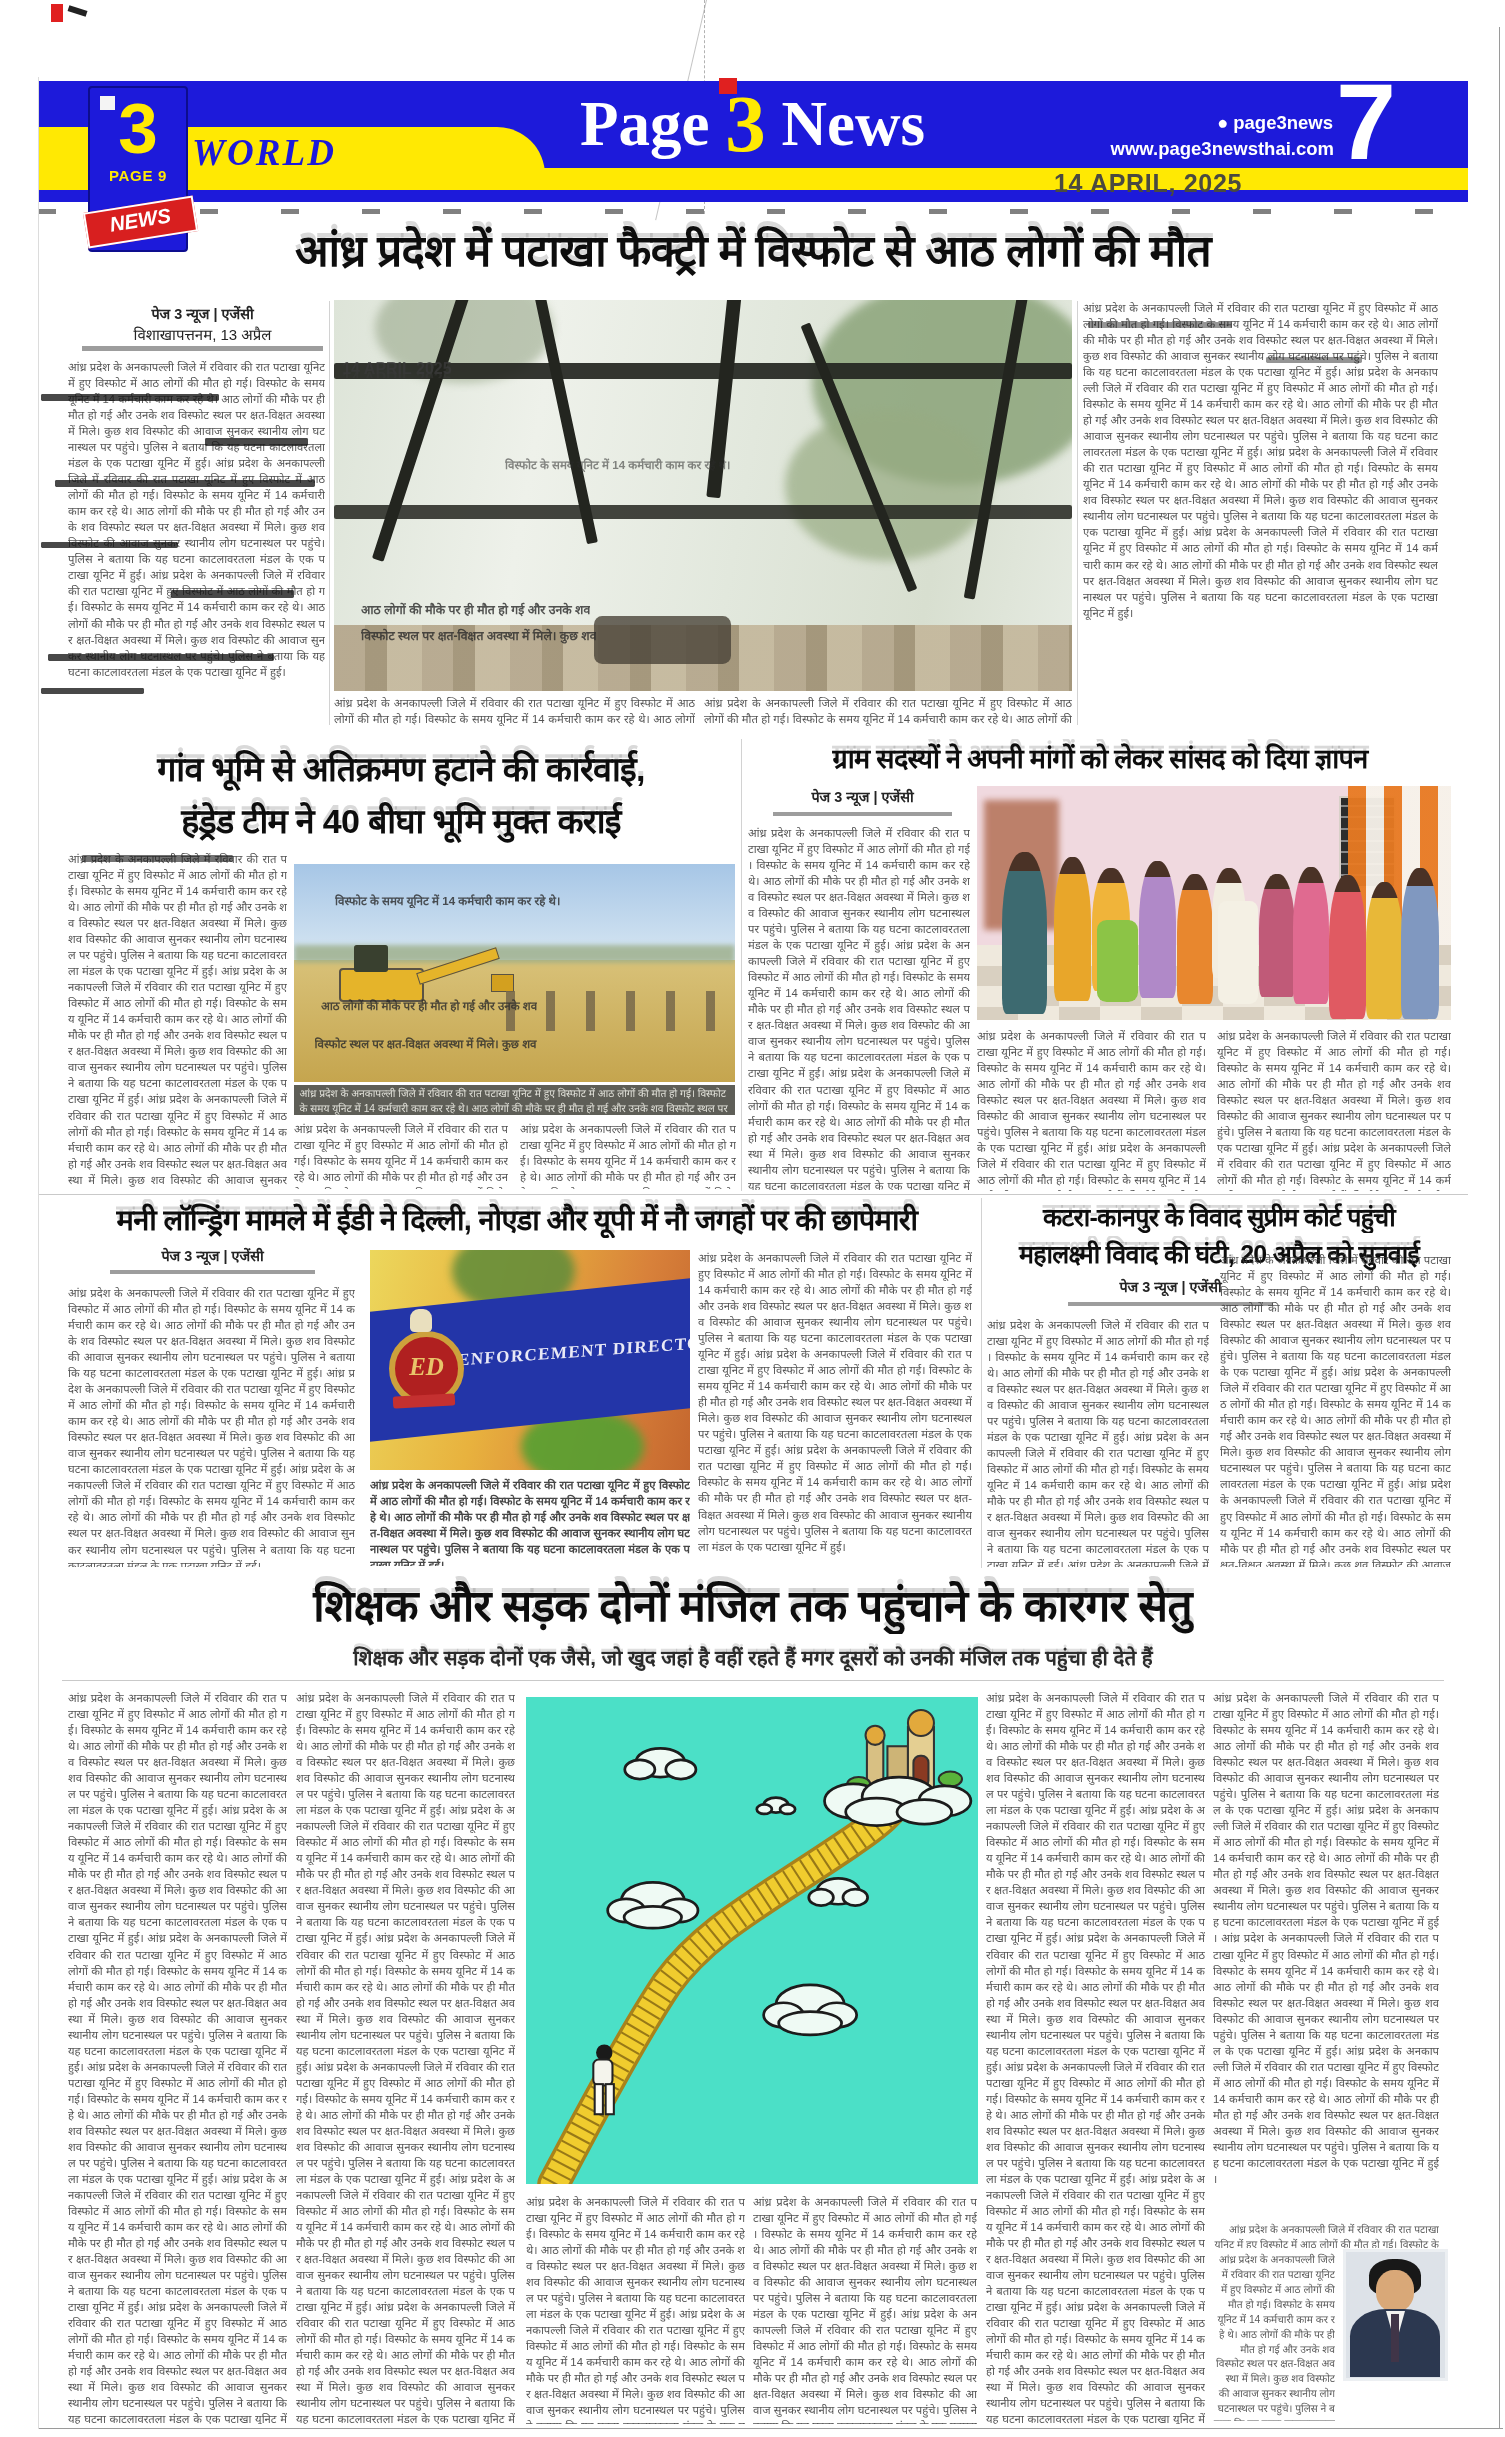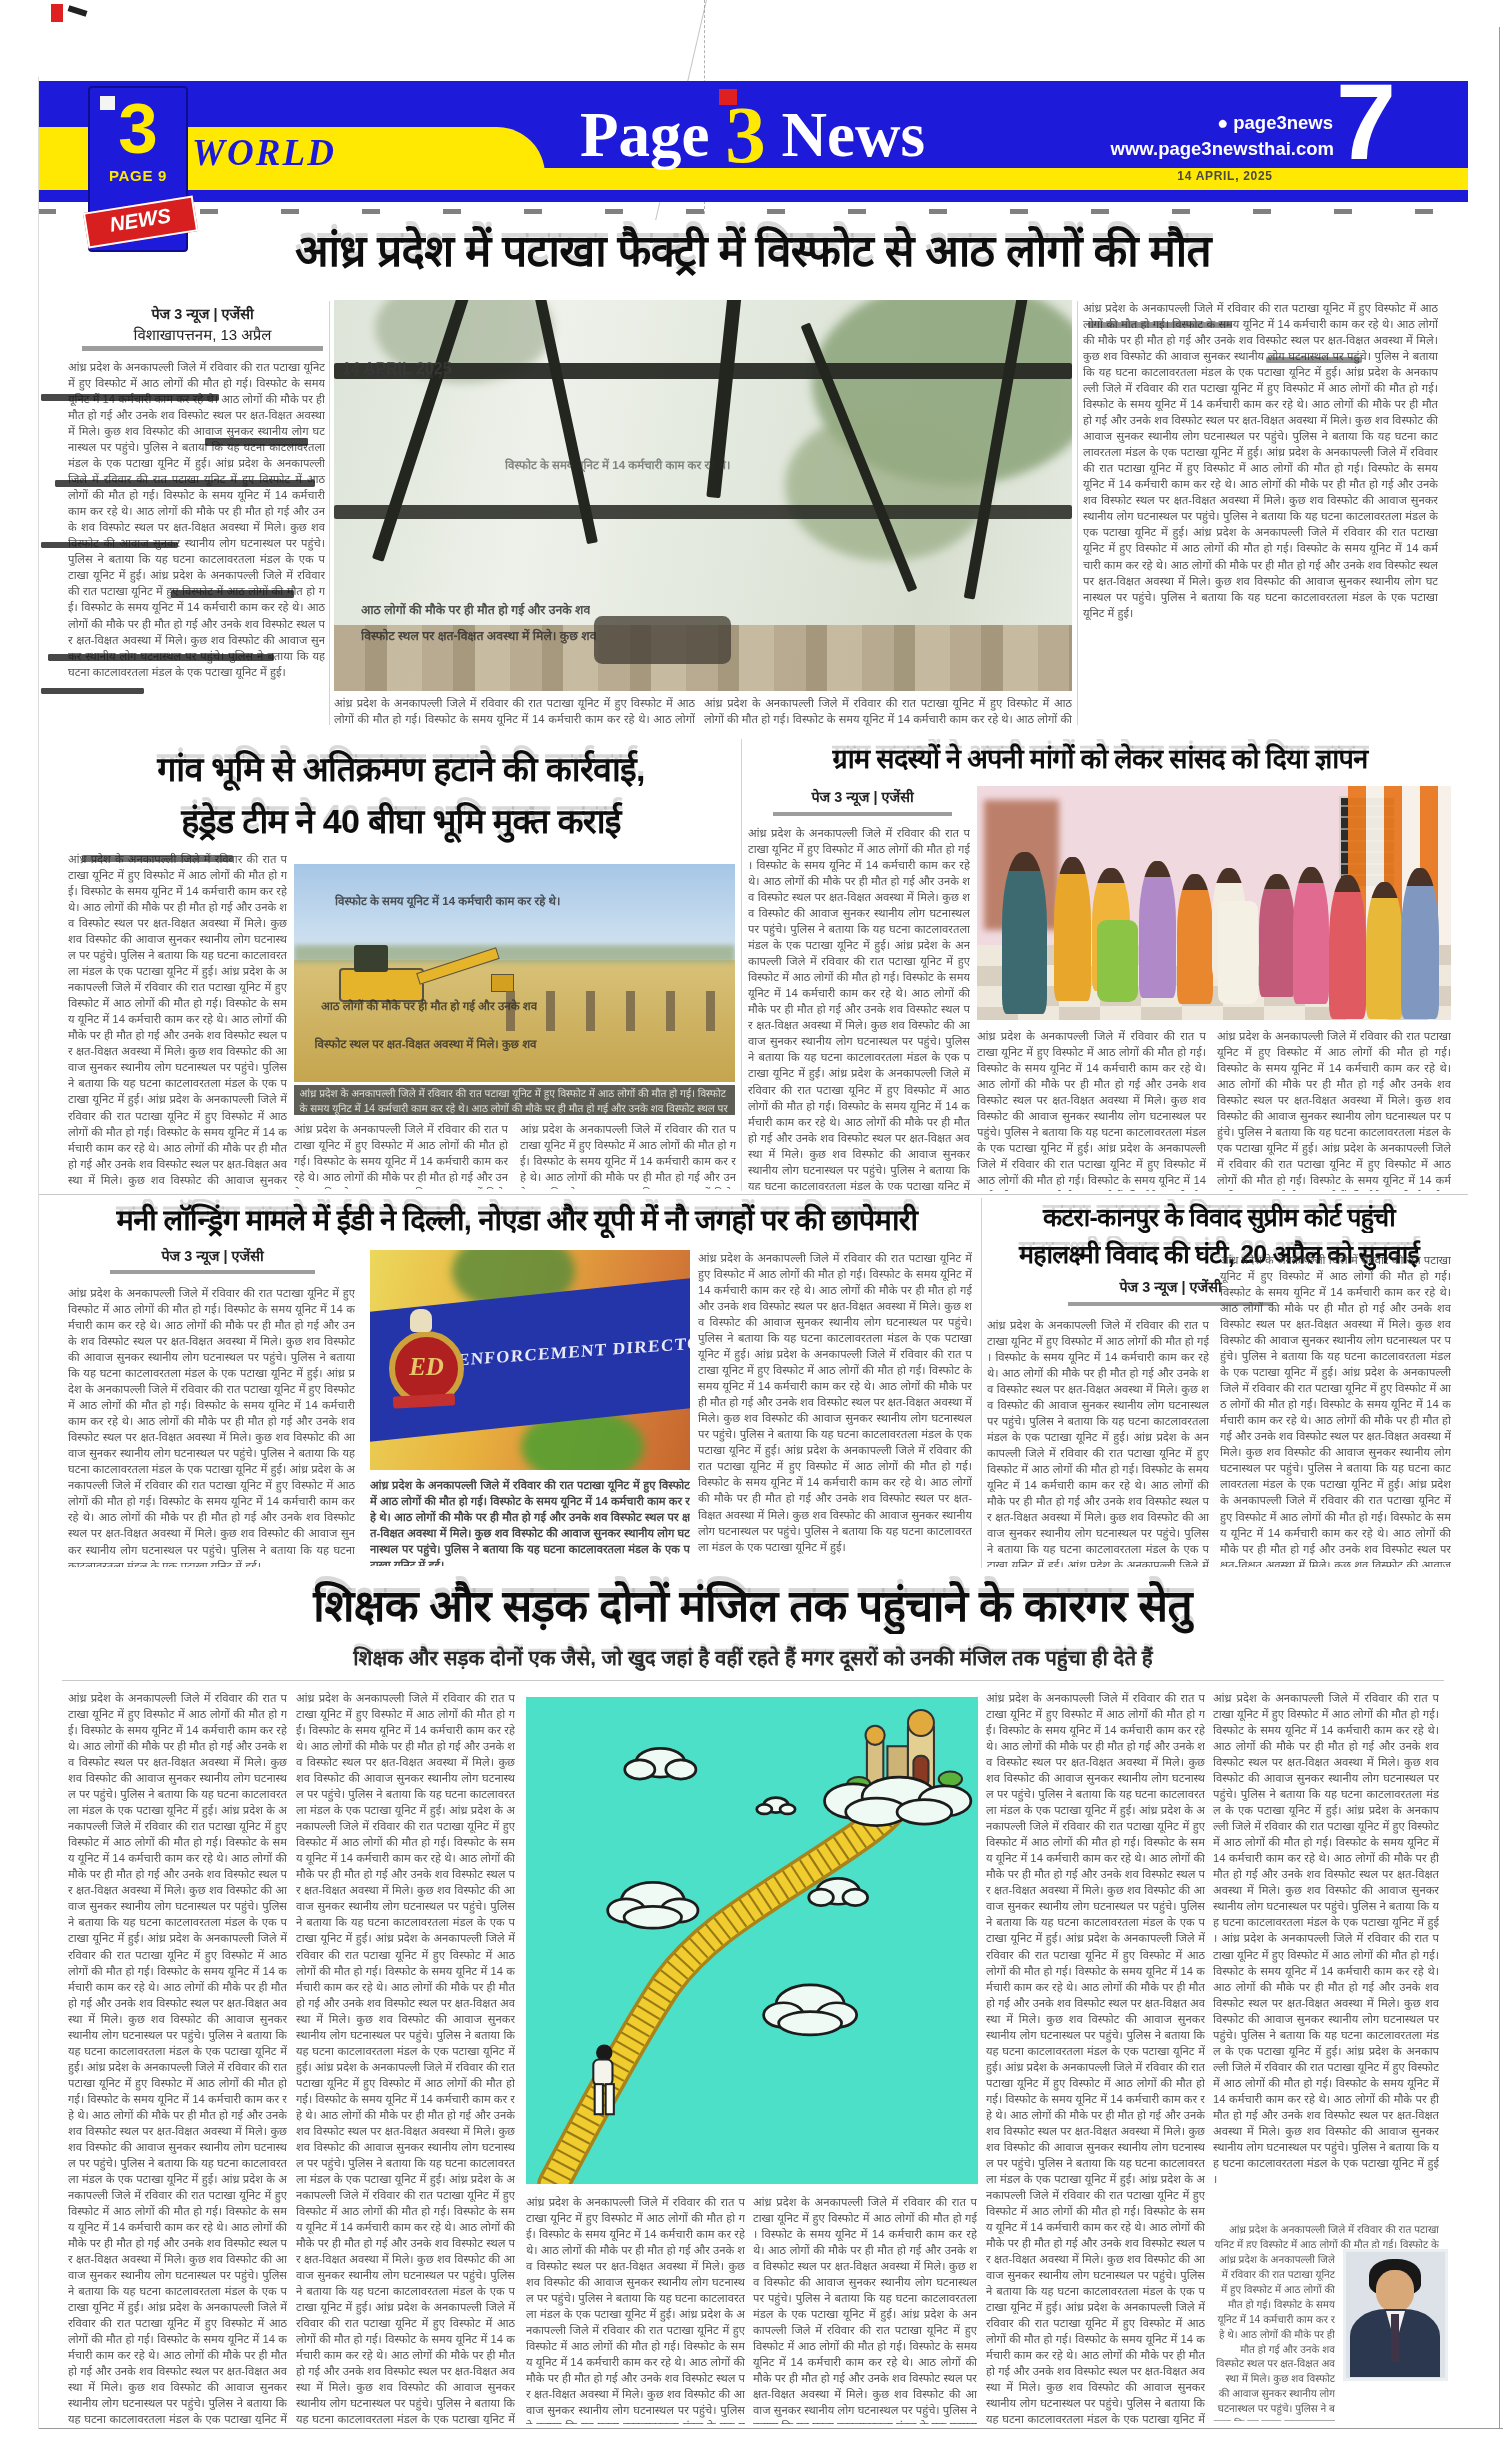--- a/index.html
+++ b/index.html
@@ -62,33 +62,33 @@
 <div class="abs" style="left:88px;top:86px;width:96px;height:162px;background:#1d1ada;
             border:2.1px solid #0d0d8e;border-radius:4.1px;text-align:center;z-index:5">
   <div style="position:absolute;left:9.6px;top:8.2px;width:15px;height:13.7px;background:#f4f4f4"></div>
   <div style="margin-top:4.1px;font-size:71px;font-weight:900;color:#ffe903;line-height:1.05">3</div>
   <div style="font-size:15px;font-weight:bold;color:#ffe903;letter-spacing:0.7px">PAGE 9</div>
   <div style="position:absolute;left:-5.5px;bottom:11px;width:107px;height:31.5px;background:#d81f1f;
               border:2.1px solid #fff;transform:rotate(-9deg);color:#fff;font-style:italic;
               font-weight:bold;font-size:20.5px;line-height:27px">NEWS</div>
 </div>
 
-<div class="abs mast" style="left:554px;top:83px;width:397px;font-size:63px">
+<div class="abs mast" style="left:554px;top:72px;width:397px;font-size:63px">
   <span>Page</span><span style="position:relative">
     <span style="position:absolute;left:9.6px;top:-11px;width:18px;height:16.4px;background:#e02020"></span>
     <span class="m3">3</span>
   </span><span>News</span>
 </div>
 
 <div class="abs hdr-small" style="left:1122px;top:112px;width:211px;text-align:right;font-size:18.5px">
   <span>●</span>&nbsp;<span>page3news</span>
 </div>
 <div class="abs hdr-small" style="left:1068px;top:138px;width:266px;text-align:right;font-size:18.5px">www.page3newsthai.com</div>
 <div class="abs" style="left:1336px;top:68px;width:103px;color:#fff;font-size:108px;font-weight:bold;line-height:1">7</div>
-<div class="abs" style="left:1054px;top:169px;width:342px;text-align:center;font-size:12px;font-weight:bold;
+<div class="abs" style="left:1054px;top:169px;width:342px;text-align:left;font-size:25px;font-weight:bold;
             color:#4a4a40;letter-spacing:0.7px">14 APRIL, 2025</div>
 
 <div class="abs" style="left:38px;top:209px;width:1430px;height:4.8px;opacity:.65;
             background:repeating-linear-gradient(90deg,#3c3c3c 0 18px,transparent 18px 81px)"></div>
 
 <div class="headline" style="left:55px;top:219px;width:1396px;font-size:44px">आंध्र प्रदेश में पटाखा फैक्ट्री में विस्फोट से आठ लोगों की मौत</div>
 
 <div class="byline" style="left:82px;top:304px;width:241px">पेज 3 न्यूज | एजेंसी</div>
 <div class="byline" style="left:82px;top:324px;width:241px;font-weight:normal;font-size:15px">विशाखापत्तनम, 13 अप्रैल</div>
 <div class="rule" style="left:82px;top:346px;width:241px;height:4.8px"></div>

